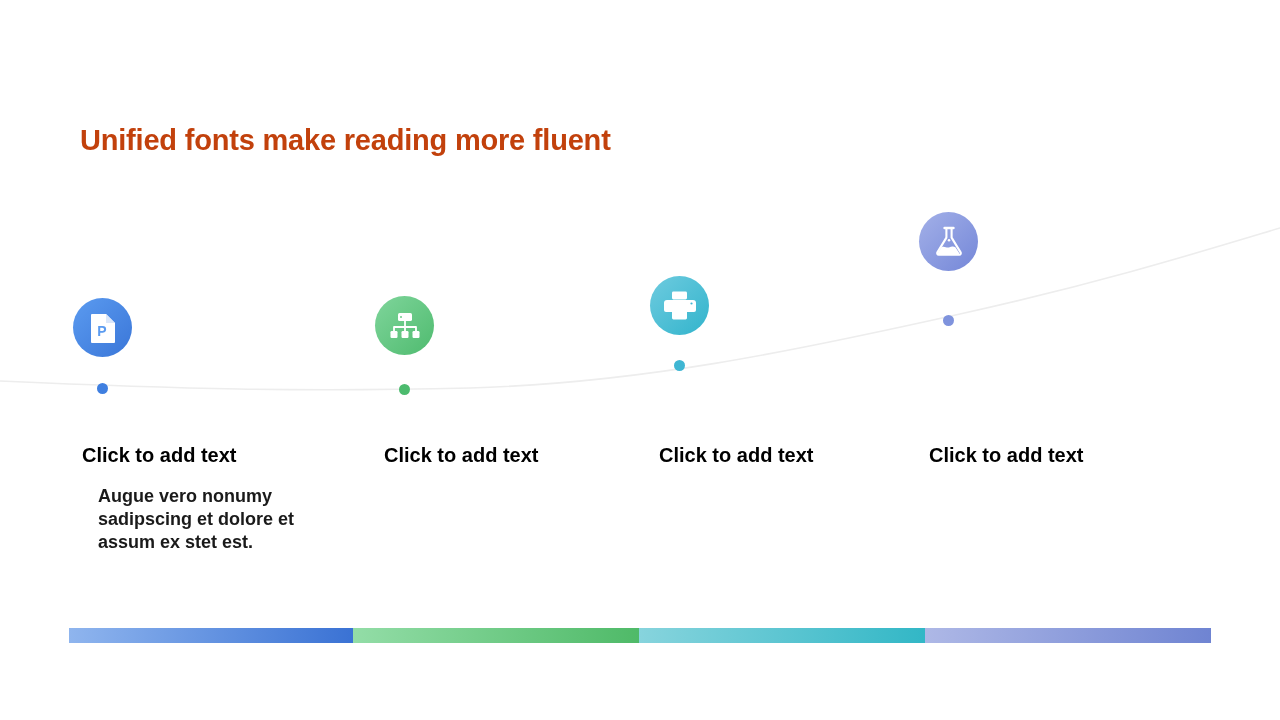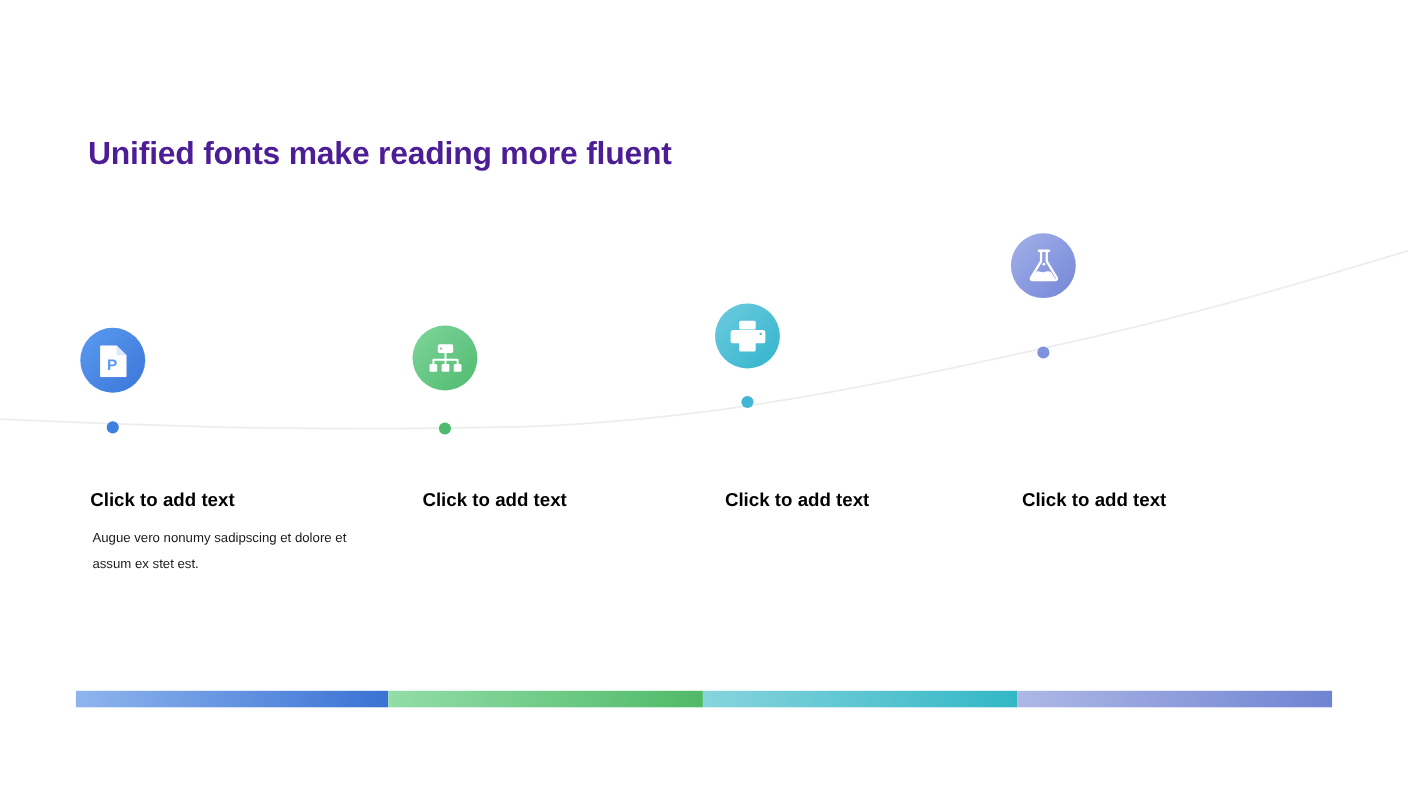--- a/index.html
+++ b/index.html
@@ -20,21 +20,21 @@
     background: #ffffff;
   }
 
   
   .slide-title {
     position: absolute;
     left: 80px;
     top: 124px;
     font-size: 29px;
     font-weight: bold;
-    color: #4c1d95;
+    color: #c2410c;
     letter-spacing: -0.2px;
     white-space: nowrap;
   }
 
   
   .curve-layer {
     position: absolute;
     left: 0;
     top: 0;
     width: 1280px;
@@ -62,33 +62,33 @@
     border-radius: 50%;
   }
 
   
   .col-text {
     position: absolute;
     top: 441px;
     width: 252px;
   }
   .col-heading {
-    font-size: 17px;
+    font-size: 20px;
     font-weight: bold;
     color: #000000;
     line-height: 28px;
     margin: 0 0 9px 0;
     white-space: nowrap;
   }
   .col-body {
-    font-size: 12px;
-    font-weight: normal;
+    font-size: 18px;
+    font-weight: bold;
     color: #1a1a1a;
     line-height: 23px;
-    margin: 2px;
+    margin: 16px;
   }
 
   
   .bar-row {
     position: absolute;
     left: 69px;
     top: 628px;
     width: 1142px;
     height: 15px;
     display: flex;

